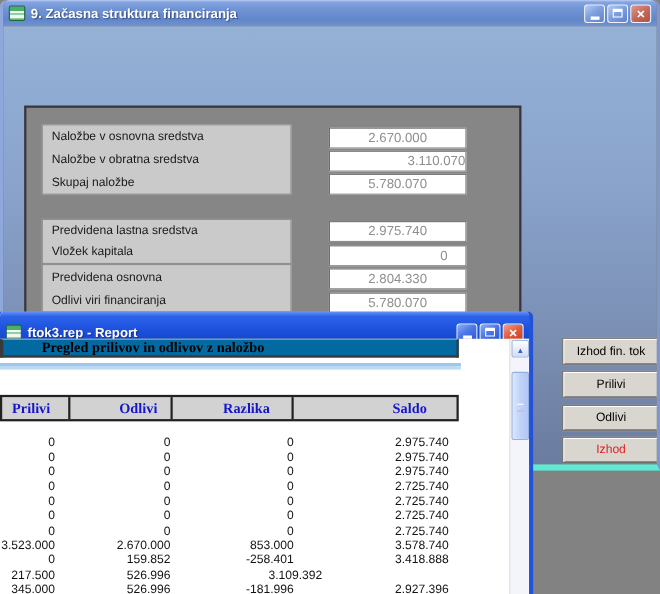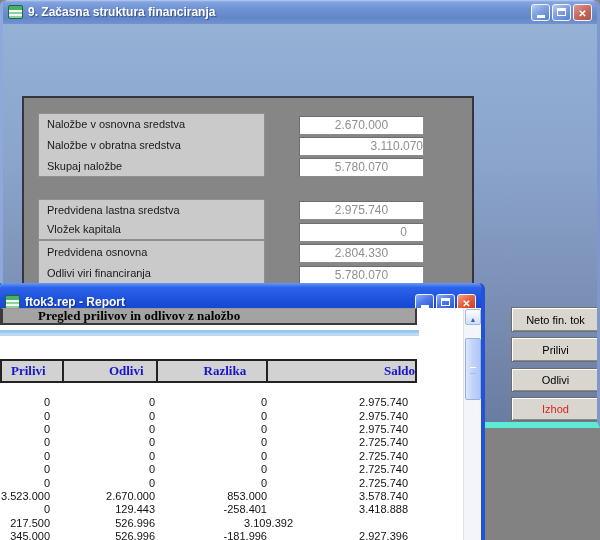--- a/index.html
+++ b/index.html
@@ -94,21 +94,21 @@
     border-left: 4px solid #2152d8; border-right: 4px solid #2152d8;
     border-radius: 6px 6px 0 0; overflow: hidden; z-index: 5;
   }
   .report-titlebar { height: 38px; }
   .report-client { position: absolute; left: 0; top: 25px; right: 0; bottom: 0; background: #ffffff; }
 
   .report-heading-cell {
     position: absolute; left: 0; top: 0; width: 417px; height: 17px;
     border-top: 1px solid #999; border-bottom: 2px solid #3a3a3a;
     border-right: 2px solid #3a3a3a; border-left: 3px solid #3a3a3a;
-    background: #a3a3a3;
+    background: #0369a1;
   }
   .report-heading-cell .htext {
     font-family: "Liberation Serif", serif; font-weight: bold; font-size: 13px;
     color: #000; padding-left: 35px; line-height: 14px; white-space: nowrap;
   }
   .blue-divider {
     position: absolute; left: 0; top: 22px; width: 419px; height: 6px;
     background: linear-gradient(180deg, #9cc8ee 0 3px, #bcdaf4 3px 6px);
   }
 
@@ -116,21 +116,21 @@
     position: absolute; left: 0; top: 51px; width: 417px; height: 24px;
     background: #d2d2d2; border: 2px solid #222; display: flex;
   }
   .rtable-header .hcell {
     font-family: "Liberation Serif", serif; font-weight: bold; font-size: 13px;
     color: #1515cc; line-height: 19px; white-space: nowrap;
   }
   .hcell.c0 { width: 63px;  text-align: left;  padding-left: 9px; }
   .hcell.c1 { width: 97px;  text-align: right; padding-right: 12px; border-left: 2px solid #222; }
   .hcell.c2 { width: 115px; text-align: right; padding-right: 20px; border-left: 2px solid #222; }
-  .hcell.c3 { width: 156px; text-align: right; border-left: 2px solid #222; }
+  .hcell.c3 { width: 156px; text-align: right; padding-right: 27px; border-left: 2px solid #222; }
 
   .rtable-body { position: absolute; left: 0; top: 88px; width: 417px; }
   .trow { display: flex; height: 13.4px; align-items: center; }
   .trow span { font-size: 11px; color: #121212; text-align: right; line-height: 13px; }
   .trow .d0 { width: 65px;  padding-right: 15px; }
   .trow .d1 { width: 97px;  padding-right: 7px; }
   .trow .d2 { width: 115px; padding-right: 10px; }
   .trow .d3 { width: 138px; padding-right: 7px; }
 
   
@@ -193,21 +193,21 @@
 
       <div class="vbox" style="top:18px;">2.670.000</div>
       <div class="vbox" style="top:39px;text-align:right;">3.110.070</div>
       <div class="vbox" style="top:60px;">5.780.070</div>
       <div class="vbox" style="top:103px;">2.975.740</div>
       <div class="vbox right" style="top:125px;">0</div>
       <div class="vbox" style="top:146px;">2.804.330</div>
       <div class="vbox" style="top:168px;">5.780.070</div>
     </div>
 
-    <button class="side-btn" style="top: 283px; height: 25px; color: rgb(0, 0, 0);">Neto fin. tok</button>
+    <button class="side-btn" style="top: 283px; height: 25px; color: rgb(0, 0, 0);">Izhod fin. tok</button>
     <button class="side-btn" style="top: 313px; height: 25px; color: rgb(0, 0, 0);">Prilivi</button>
     <button class="side-btn" style="top: 344px; height: 24px; color: rgb(0, 0, 0);">Odlivi</button>
     <button class="side-btn" style="top: 373px; height: 24px; color: rgb(224, 32, 32);">Izhod</button>
   </div>
 </div>
 
 <div class="report-window">
   <div class="titlebar active report-titlebar">
     <span class="win-icon"></span>
     <span class="titlebar-title">ftok3.rep - Report</span>
@@ -281,21 +281,21 @@
           <span class="d3">2.725.740</span>
         </div>
         <div class="trow">
           <span class="d0">3.523.000</span>
           <span class="d1">2.670.000</span>
           <span class="d2">853.000</span>
           <span class="d3">3.578.740</span>
         </div>
         <div class="trow">
           <span class="d0">0</span>
-          <span class="d1">129.443</span>
+          <span class="d1">159.852</span>
           <span class="d2">-258.401</span>
           <span class="d3">3.418.888</span>
         </div>
         <div class="trow">
           <span class="d0">217.500</span>
           <span class="d1">526.996</span>
           <span class="d3">3.109.392</span>
         </div>
         <div class="trow">
           <span class="d0">345.000</span>

